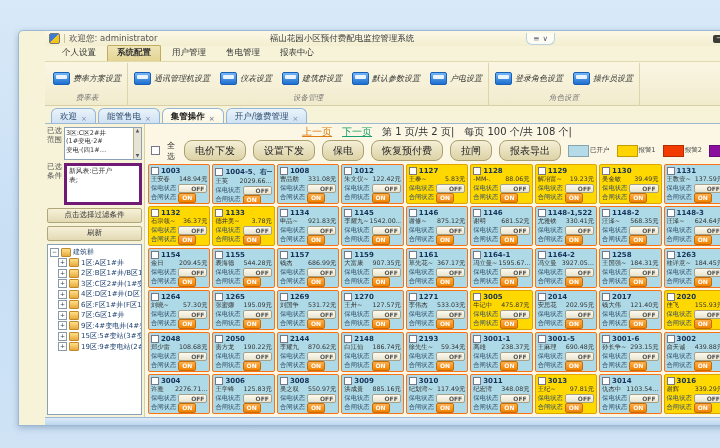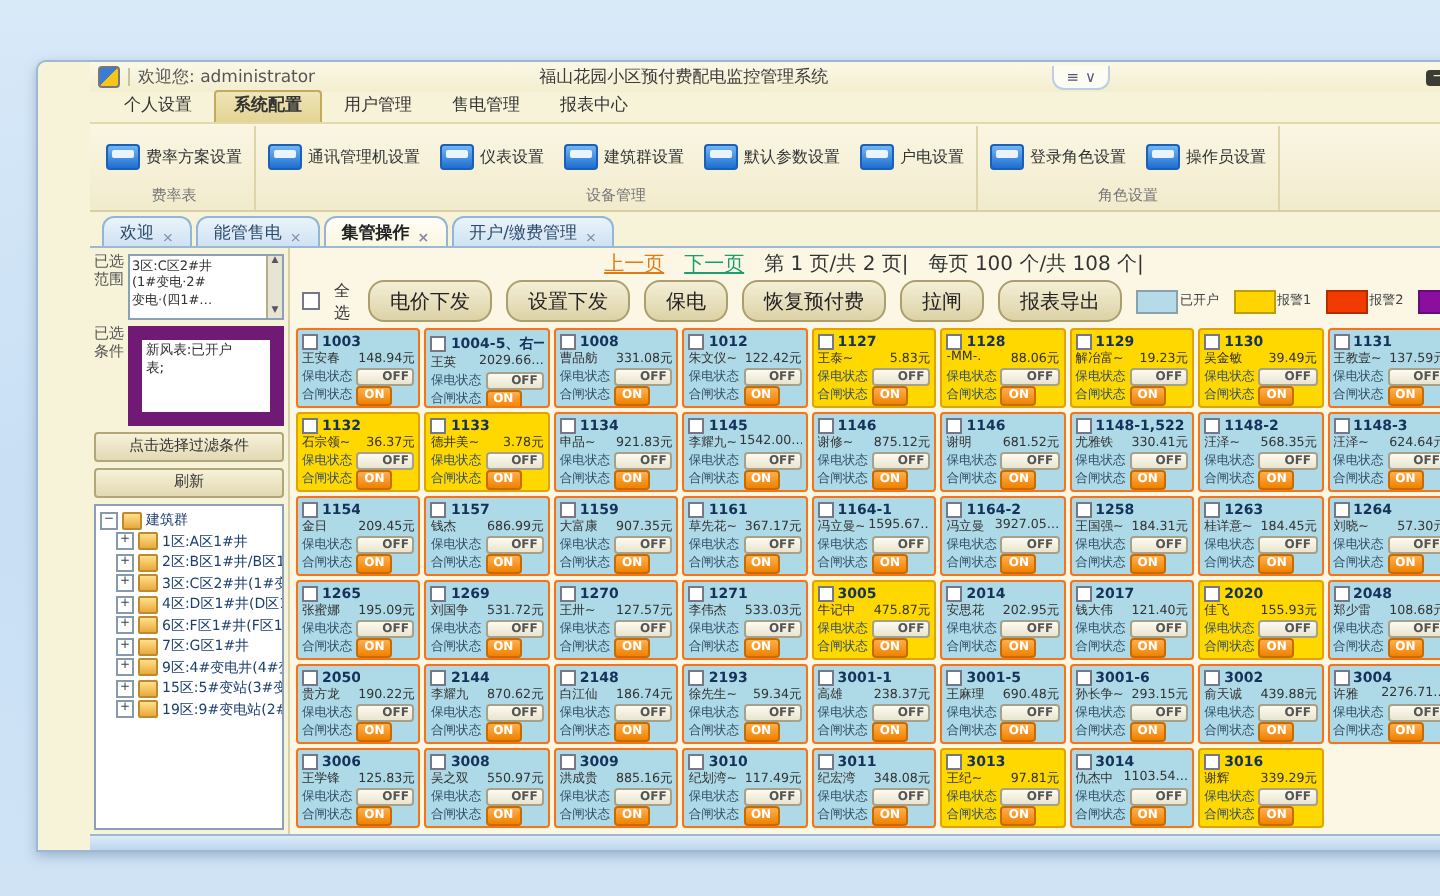--- a/index.html
+++ b/index.html
@@ -29,21 +29,21 @@
   .minbtn{width:12px;height:8px;background:#3c3c34;border-radius:2px;color:#f7f3d9;
     font-size:7px;line-height:7px;text-align:center;}
   
   .menubar{height:15px;display:flex;align-items:flex-end;gap:2px;padding:0 8px;
     font-size:8.5px;color:#333;flex:0 0 auto;}
   .mi{padding:1px 9px 2px;border-radius:2px 2px 0 0;cursor:default;}
   .mi.active{background:linear-gradient(#efe5b6,#e3d493);border:1px solid #c3ab5d;border-bottom:none;font-weight:bold;}
   
   .ribbon{height:42px;display:flex;align-items:stretch;background:linear-gradient(#faf6e2,#f1ebcd);
     border-top:1px solid #e2d9ad;border-bottom:1px solid #d8cfa4;padding:1px 2px 0;flex:0 0 auto;}
-  .rgroup{display:flex;flex-direction:column;border-right:1px solid #ddd4a9;padding:2px 3px 0;}
+  .rgroup{display:flex;flex-direction:column;border-right:1px solid #ddd4a9;padding:2px 3px 0;font-style:italic;}
   .rbtns{display:flex;align-items:center;gap:4px;flex:1;}
   .rbtn{display:flex;align-items:center;gap:3px;padding:2px 3px;border-radius:2px;}
   .mon{width:15px;height:11px;border-radius:2px;border:1px solid #1a5fb8;position:relative;flex:0 0 auto;
     background:linear-gradient(#74b6f4,#1e6fd0);}
   .mon::after{content:"";position:absolute;left:2px;top:2px;right:2px;height:4px;background:#eaf4ff;border-radius:1px;}
   .rlbl{font-size:8px;color:#333;white-space:nowrap;}
   .glabel{font-size:7.5px;color:#777;text-align:center;padding:1px 0 2px;}
   .rfill{flex:1;border-right:none;}
   
   .tabsrow{height:17px;display:flex;align-items:flex-end;gap:2px;padding:0 6px;flex:0 0 auto;}
@@ -56,21 +56,21 @@
   .content{flex:1;display:flex;border-top:1px solid #9db8d2;background:#fbf7e4;min-height:0;}
   
   .sidebar{width:95px;flex:0 0 auto;background:#f7f3d9;border-right:1px solid #d8cfa4;
     padding:3px 2px 2px;display:flex;flex-direction:column;gap:3px;font-size:7.5px;min-height:0;}
   .siderow{display:flex;gap:2px;align-items:stretch;}
   .sidelbl{width:15px;color:#555;line-height:1.15;flex:0 0 auto;word-break:break-all;}
   .listbox{flex:1;background:#fff;border:1px solid #8aa0b8;height:30px;overflow:hidden;
     font-size:6.5px;color:#333;padding:1px 1px 0;position:relative;line-height:1.3;}
   .sbar{position:absolute;right:0;top:0;bottom:0;width:7px;background:#e8e4d4;border-left:1px solid #b6ad8a;
     display:flex;flex-direction:column;justify-content:space-between;align-items:center;font-size:4.5px;color:#556;}
-  .condbox{flex:1;background:#fff;border:7px solid #701a75;height:34px;font-size:6.8px;color:#333;
+  .condbox{flex:1;background:#fff;border:3px solid #701a75;height:34px;font-size:6.8px;color:#333;
     padding:1px 2px;line-height:1.35;}
   .sbtn{height:13px;background:linear-gradient(#f6f1d8,#e2d9b4);border:1px solid #b0a678;border-radius:2px;
     font-size:7.5px;color:#333;text-align:center;line-height:12px;}
   .treebox{flex:1;background:#fff;border:1px solid #8aa0b8;overflow:hidden;padding:2px 0 0 2px;min-height:0;}
   .trow{display:flex;align-items:center;gap:2px;height:10.5px;white-space:nowrap;overflow:hidden;}
   .trow.child{padding-left:8px;}
   .exp{width:7px;height:7px;border:1px solid #8899aa;background:#fff;font-size:6px;line-height:5px;
     text-align:center;color:#345;flex:0 0 auto;}
   .folder{width:8px;height:7px;border-radius:1px;flex:0 0 auto;
     background:linear-gradient(#ffe08a,#e8a93c);border:1px solid #c08a2a;}
@@ -670,20 +670,38 @@
               <span class="off">OFF</span>
             </div>
             <div class="srow">
               <span class="slbl">合闸状态</span>
               <span class="on">ON</span>
             </div>
           </div>
           <div class="card open">
             <div class="chdr">
               <span class="cb"></span>
+              <span class="room">1155</span>
+            </div>
+            <div class="nrow">
+              <span class="nm">表海德</span>
+              <span class="bal">544.28元</span>
+            </div>
+            <div class="srow">
+              <span class="slbl">保电状态</span>
+              <span class="off">OFF</span>
+            </div>
+            <div class="srow">
+              <span class="slbl">合闸状态</span>
+              <span class="on">ON</span>
+            </div>
+          </div>
+          <div class="card open">
+            <div class="chdr">
+              <span class="cb"></span>
               <span class="room">1157</span>
             </div>
             <div class="nrow">
               <span class="nm">钱杰</span>
               <span class="bal">686.99元</span>
             </div>
             <div class="srow">
               <span class="slbl">保电状态</span>
               <span class="off">OFF</span>
             </div>

